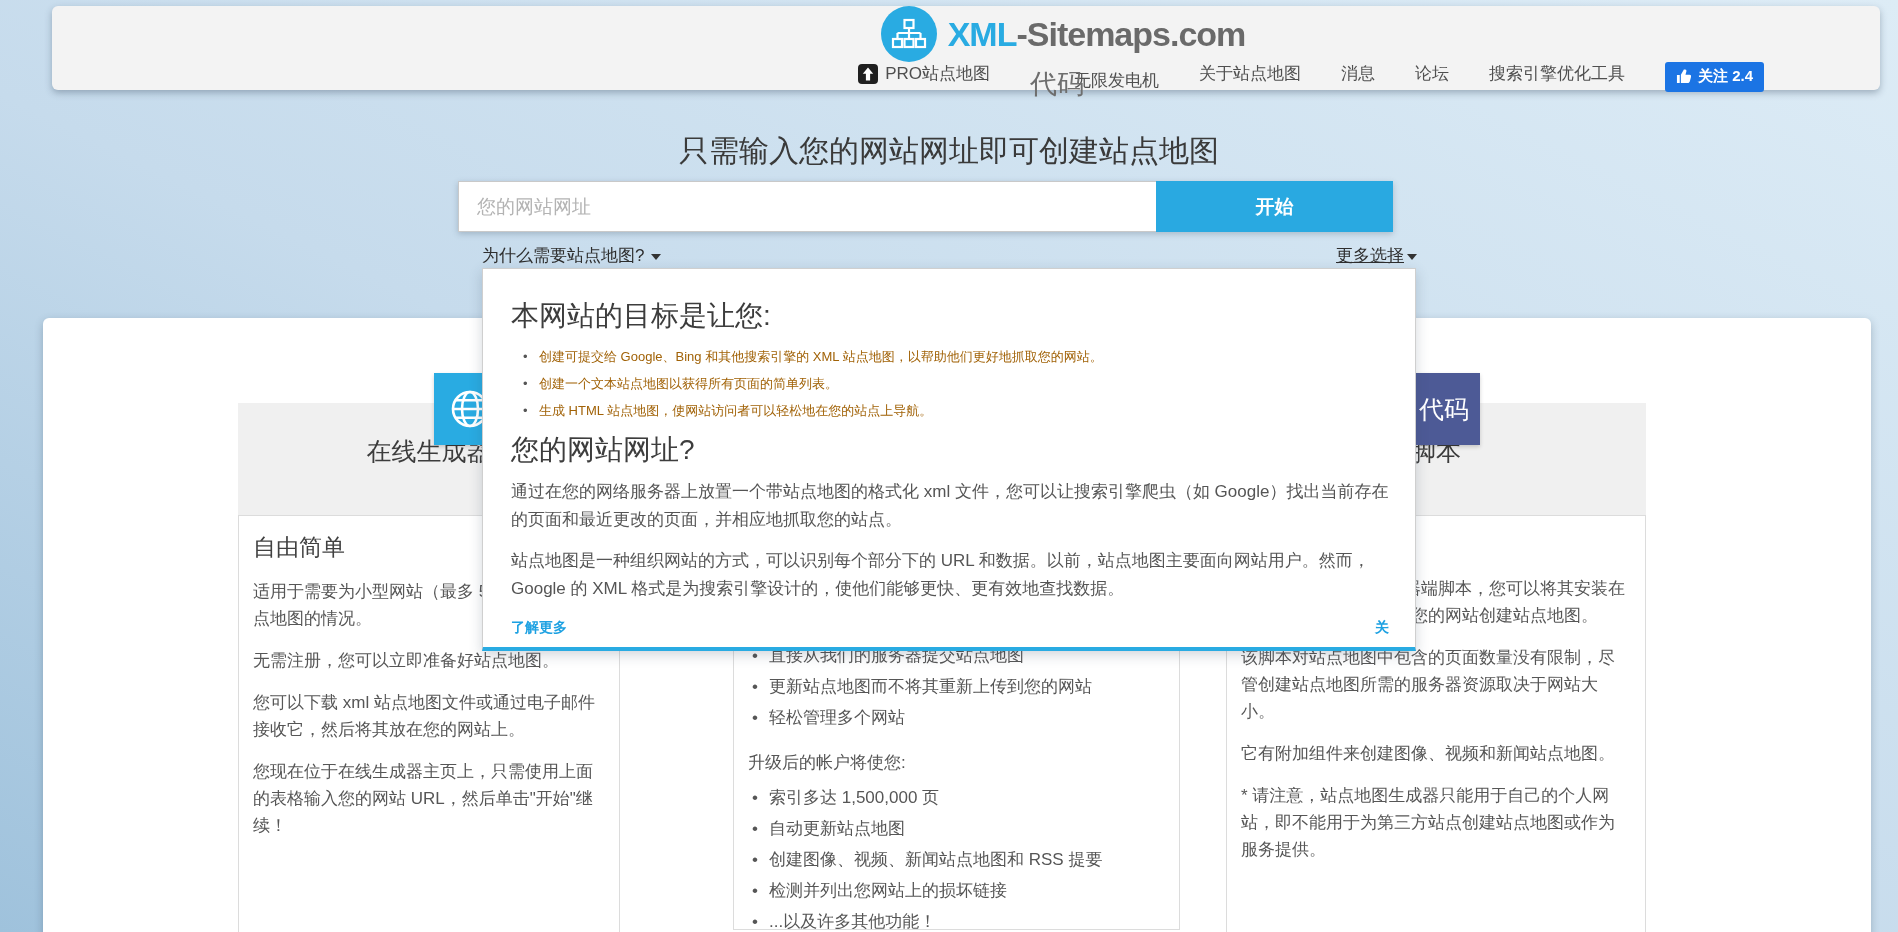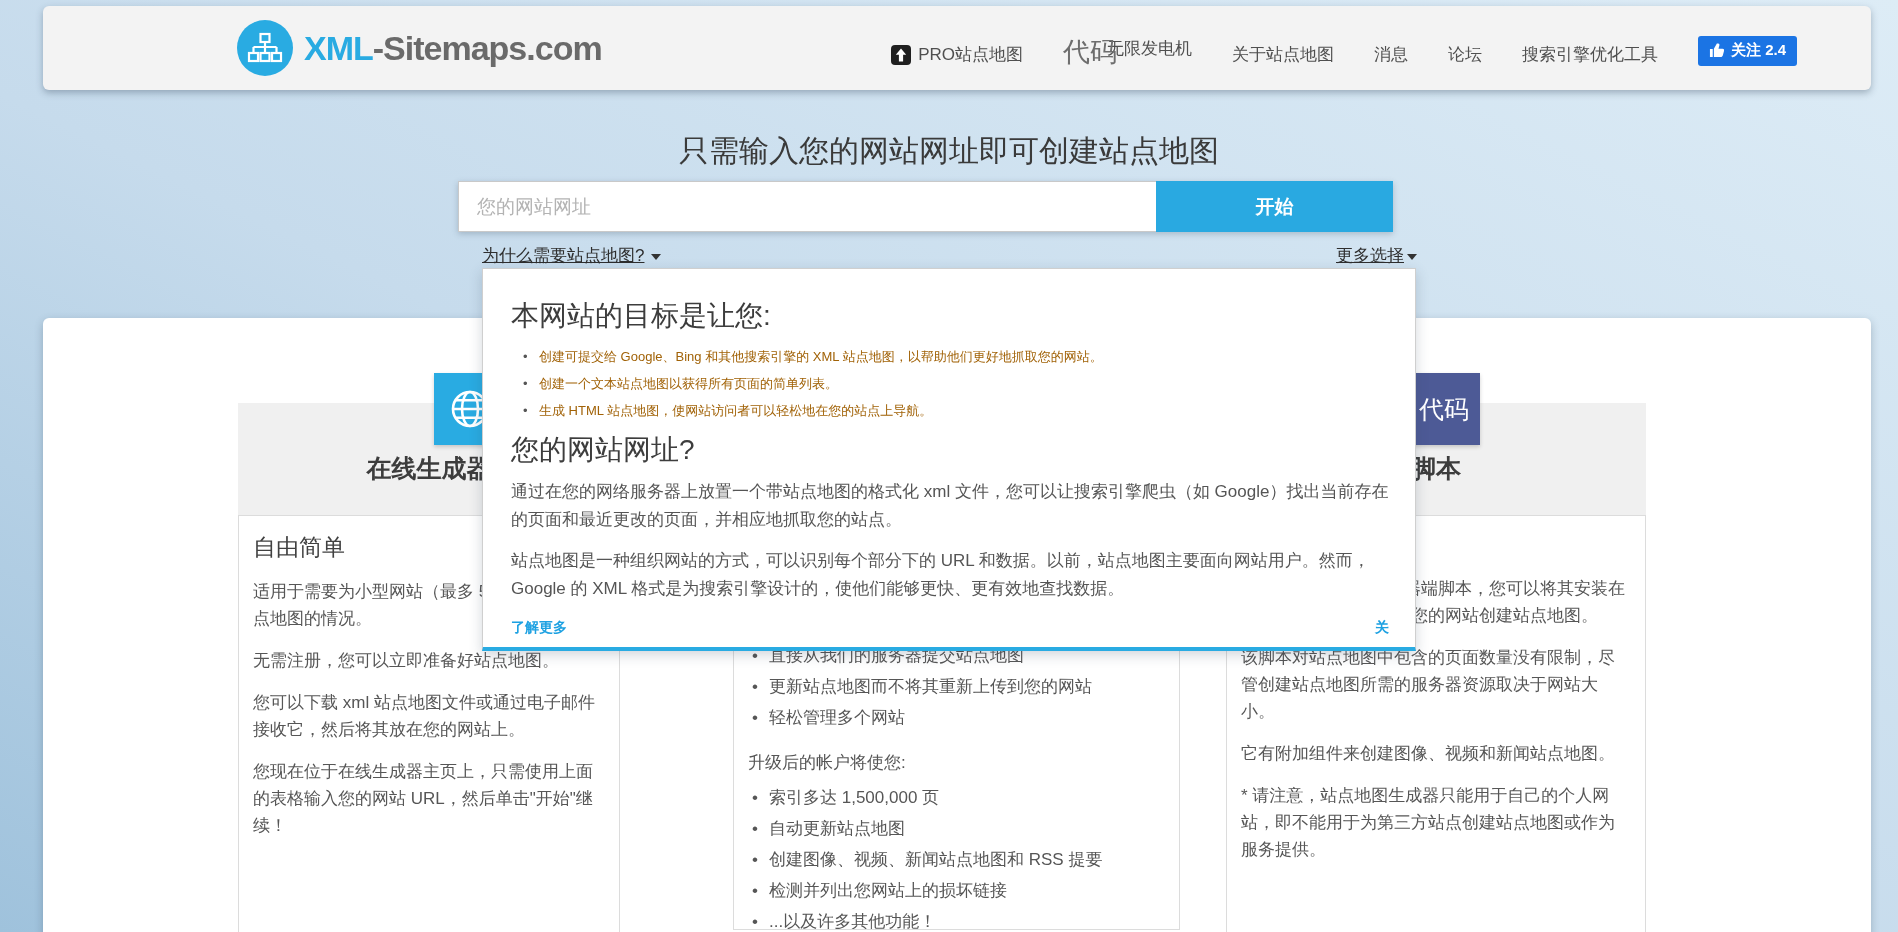--- a/index.html
+++ b/index.html
@@ -2,51 +2,51 @@
 <html><head>
 <meta charset="utf-8">
 <style>
   * { box-sizing: border-box; }
   html,body { margin:0; padding:0; }
   body { font-family:"Liberation Sans","DejaVu Sans",sans-serif; }
   .page { position:relative; width:1898px; height:932px; overflow:hidden;
           background:linear-gradient(to top right,#9fc2dc 0%, #c6dbec 45%, #ddecf6 100%); }
 
   
-  .header-bar { position:absolute; left:43px; top:6px; width:1828px; height:84px;
+  .header-bar { position:absolute; left:52px; top:6px; width:1828px; height:84px;
                 background:#f3f3f3; border-radius:6px;
                 box-shadow:0 3px 7px rgba(60,80,100,.38);
-                display:flex; align-items:center; }
+                display:flex; align-items:center;flex-direction:column; }
   .logo { display:flex; align-items:center; gap:11px; margin-left:194px; cursor:pointer; }
   .logo-circle { width:56px; height:56px; border-radius:50%; background:#29abe2;
                  display:flex; align-items:center; justify-content:center; flex:none; }
   .logo-text { font-size:34px; font-weight:bold; letter-spacing:-1px; white-space:nowrap; }
   .logo-text .xml { color:#29abe2; }
   .logo-text .rest { color:#6a6a6a; }
-  .nav { display:flex; align-items:flex-end; gap:40px; margin-left:auto; margin-right:74px;
+  .nav { display:flex; align-items:flex-start; gap:40px; margin-left:auto; margin-right:116px;
          font-size:17px; color:#4f4f4f; white-space:nowrap; }
   .nav-item { display:flex; align-items:center; gap:7px; cursor:pointer; }
   .code-overlay { font-size:27px; color:#6e6e6e; position:relative; top:4px; margin-right:-17px; }
   .fb-btn { background:#1b74e4; color:#fff; font-size:15px; font-weight:bold;
             padding:5px 11px 6px; border-radius:3px; display:flex; align-items:center; gap:7px;
             cursor:pointer; }
 
   
   .hero-title { position:absolute; top:131px; left:0; width:100%; text-align:center;
                 font-size:30px; font-weight:400; color:#3a3a3a; }
   .form-row { position:absolute; left:458px; top:181px; width:935px; height:51px; display:flex;
               box-shadow:0 2px 6px rgba(60,80,100,.28); }
   .url-input { flex:1; border:1px solid #c9c9c9; border-right:none; padding:0 18px;
                font-size:19px; color:#333; outline:none; background:#fff; }
   .url-input::placeholder { color:#b3b3b3; }
   .start-btn { width:237px; background:#29a9e1; color:#fff; font-size:19px; font-weight:bold;
                border:none; cursor:pointer; }
   .links-row { position:absolute; left:482px; top:244px; width:935px; display:flex;
                justify-content:space-between; font-size:17px; color:#2e2e2e; }
-  .why-link span.t { border-bottom:1px dotted #555; padding-bottom:3px; cursor:pointer;text-decoration:underline; }
+  .why-link span.t { border-bottom:1px dotted #555; padding-bottom:3px; cursor:pointer; }
   .more-link span.t { text-decoration:underline; cursor:pointer; }
   .caret { display:inline-block; width:0; height:0; border-left:5px solid transparent;
            border-right:5px solid transparent; border-top:6px solid #333; margin-left:7px;
            vertical-align:middle; }
 
   
   .popup { position:absolute; left:482px; top:268px; width:934px; z-index:50;
            background:#fff; border:1px solid #cfcfcf; border-bottom:4px solid #29abe2;
            padding:28px 26px 10px 28px; box-shadow:0 4px 12px rgba(50,70,90,.22); }
   .popup h2 { font-size:28px; font-weight:400; color:#3d3d3d; margin:2px 0 11px; line-height:34px; }
@@ -56,22 +56,22 @@
   .popup li::before { content:"\2022"; position:absolute; left:0; color:#555; }
   .popup p { font-size:17px; color:#555; line-height:28px; margin:0 0 13px; }
   .popup-footer { display:flex; justify-content:space-between; align-items:center; margin-top:16px; }
   .learn-more, .close-link { color:#1da1e2; font-weight:bold; font-size:14px; cursor:pointer; }
 
   
   .container { position:absolute; left:43px; top:318px; width:1828px; height:700px;
                background:#fff; border-radius:6px 6px 0 0;
                box-shadow:0 3px 9px rgba(60,80,100,.32); }
   .col-box { position:absolute; background:#f0f0f0; height:112px; }
-  .col-box .col-title { position:absolute; left:0; width:100%; top:49px; text-align:center;
-                        font-size:25px; font-weight:bold; color:#3c3c3c; }
+  .col-box .col-title { position:absolute; left:0; width:100%; top:32px; text-align:center;
+                        font-size:25px; font-weight:normal; color:#3c3c3c; }
   .box-left  { left:195px;  top:85px; width:382px; }
   .box-mid   { left:690px;  top:85px; width:447px; }
   .box-right { left:1183px; top:85px; width:420px; }
   .icon-square { position:absolute; width:72px; height:72px; top:55px; z-index:5;
                  display:flex; align-items:center; justify-content:center;
                  box-shadow:0 2px 4px rgba(0,0,0,.18); }
   .globe-square { left:391px; background:#29abe2; }
   .code-square  { left:1365px; background:#4d5a96; color:#fff; font-size:25px; }
   .card { position:absolute; top:197px; background:#fff; border:1px solid #dcdcdc;
           padding:0 14px; overflow:hidden; }

